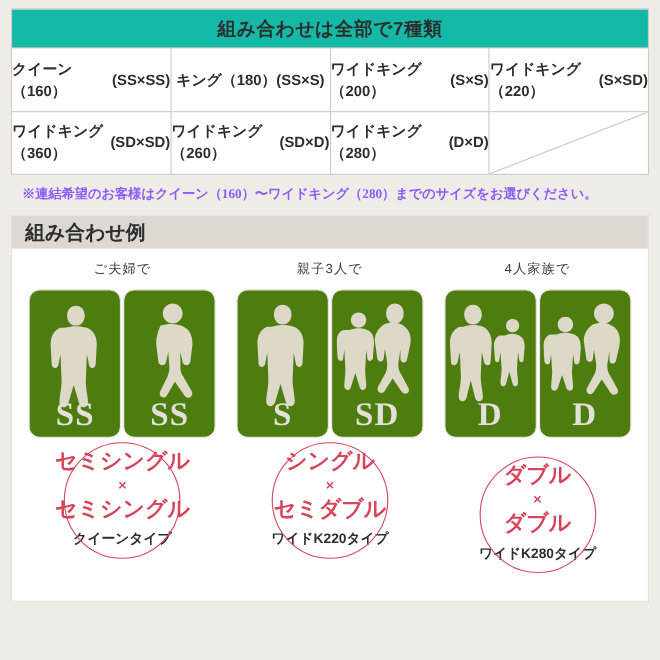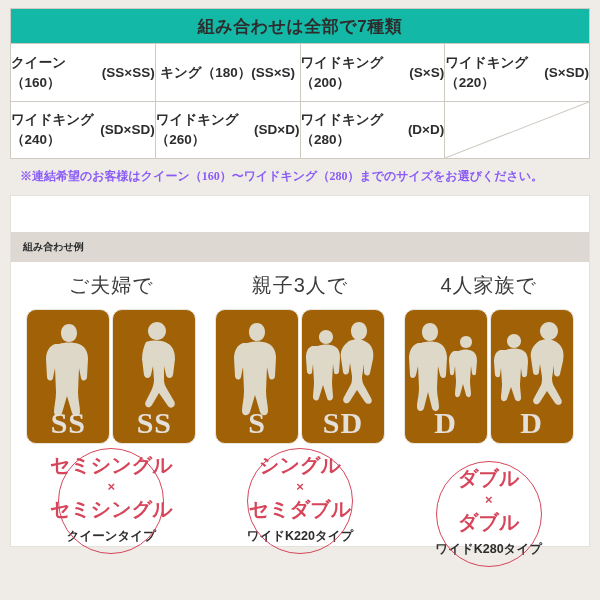--- a/index.html
+++ b/index.html
@@ -62,36 +62,36 @@
     border:1px solid #e4e0da;
     box-sizing:border-box;
     height:352px;
     position:relative;
   }
   .ex-header{
     background:#ddd9d2;
     height:30px;
     display:flex;align-items:center;
     padding-left:12px;
-    font-size:10px;font-weight:bold;color:#2d2d2d;margin-top:36px;
+    font-size:18px;font-weight:bold;color:#2d2d2d;
   }
   .ex-body{display:flex;padding:10px 6px 0 6px;box-sizing:border-box;}
   .ex-col{flex:1 1 0;display:flex;flex-direction:column;align-items:center;}
   .ex-caption{
-    font-size:20px;color:#3c3c3c;font-weight:normal;
+    font-size:12px;color:#3c3c3c;font-weight:normal;
     margin-bottom:10px;letter-spacing:1px;
   }
   .bed-wrap{
     width:172px;height:135px;
     display:flex;
     position:relative;
   }
   .bed{
     flex:1 1 0;
-    background:#a16207;
+    background:#4d7c0f;
     border:1px solid #e8e5df;
     border-radius:10px;
     position:relative;
     overflow:hidden;
     margin:0 1px;
   }
   .bed .sizelabel{
     position:absolute;
     left:0;right:0;bottom:3px;
     text-align:center;
@@ -154,21 +154,21 @@
           <span class="l2">(S×S)</span>
         </div>
         <div class="cell">
           <span>ワイドキング（220）</span>
           <span class="l2">(S×SD)</span>
         </div>
       </div>
 
       <div class="grid-row">
         <div class="cell">
-          <span>ワイドキング（240）</span>
+          <span>ワイドキング（360）</span>
           <span class="l2">(SD×SD)</span>
         </div>
         <div class="cell">
           <span>ワイドキング（260）</span>
           <span class="l2">(SD×D)</span>
         </div>
         <div class="cell">
           <span>ワイドキング（280）</span>
           <span class="l2">(D×D)</span>
         </div>

